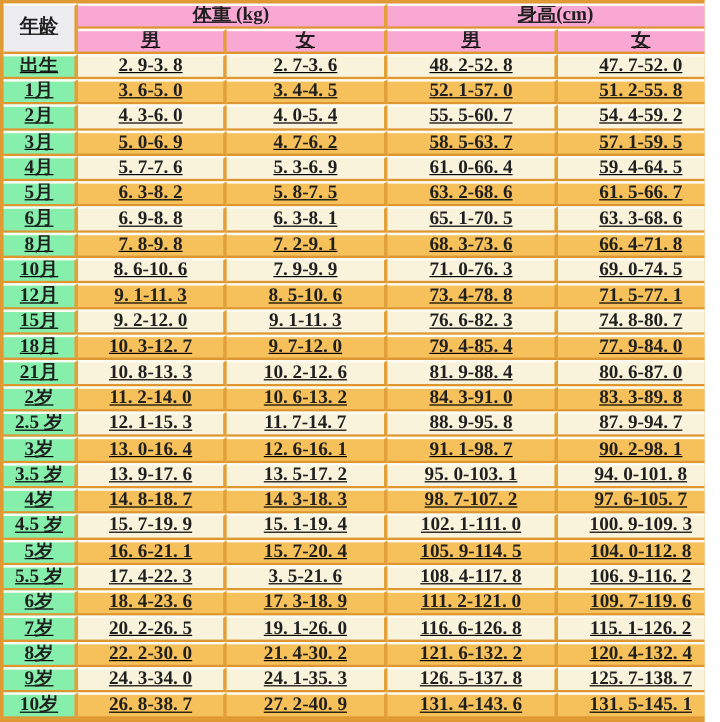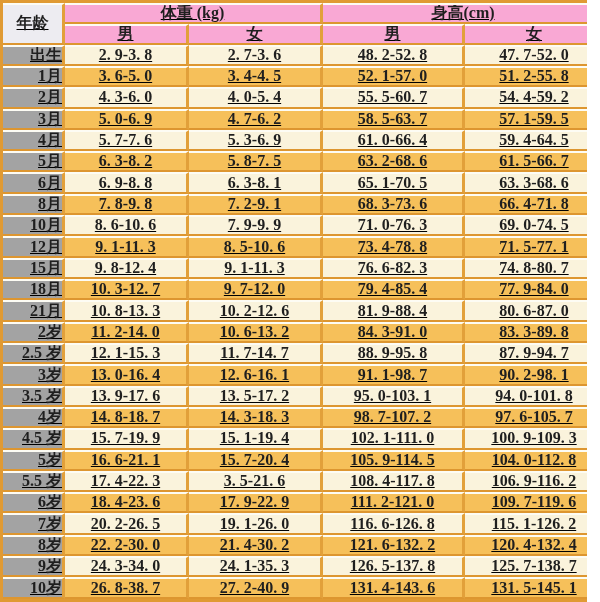--- a/index.html
+++ b/index.html
@@ -50,21 +50,21 @@
     background: #f9a8d4;
     font-size: 17px;
   }
   th.corner, td.age-col {
     background: #EDECF1;
   }
   
   tr.row-light td { background: #FAF3DC; }
   tr.row-orange td { background: #F6C05A; }
   tr.row-light td.age-col,
-  tr.row-orange td.age-col { background: #a3a3a3; text-align: right; }
+  tr.row-orange td.age-col { background: #86efac; }
 </style>
 </head>
 <body>
 
 <div class="table-wrap">
   <table class="growth">
     <colgroup>
       <col style="width:62px">
       <col style="width:124px">
       <col style="width:134px">
@@ -150,21 +150,21 @@
         </tr>
         <tr class="row-orange">
           <td class="age-col">12月</td>
           <td>9. 1-11. 3</td>
           <td>8. 5-10. 6</td>
           <td>73. 4-78. 8</td>
           <td>71. 5-77. 1</td>
         </tr>
         <tr class="row-light">
           <td class="age-col">15月</td>
-          <td>9. 8-12. 4</td>
+          <td>9. 2-12. 0</td>
           <td>9. 1-11. 3</td>
           <td>76. 6-82. 3</td>
           <td>74. 8-80. 7</td>
         </tr>
         <tr class="row-orange">
           <td class="age-col">18月</td>
           <td>10. 3-12. 7</td>
           <td>9. 7-12. 0</td>
           <td>79. 4-85. 4</td>
           <td>77. 9-84. 0</td>
@@ -228,21 +228,21 @@
         <tr class="row-light">
           <td class="age-col">5.5 岁</td>
           <td>17. 4-22. 3</td>
           <td>3. 5-21. 6</td>
           <td>108. 4-117. 8</td>
           <td>106. 9-116. 2</td>
         </tr>
         <tr class="row-orange">
           <td class="age-col">6岁</td>
           <td>18. 4-23. 6</td>
-          <td>17. 9-22. 9</td>
+          <td>17. 3-18. 9</td>
           <td>111. 2-121. 0</td>
           <td>109. 7-119. 6</td>
         </tr>
         <tr class="row-light">
           <td class="age-col">7岁</td>
           <td>20. 2-26. 5</td>
           <td>19. 1-26. 0</td>
           <td>116. 6-126. 8</td>
           <td>115. 1-126. 2</td>
         </tr>

